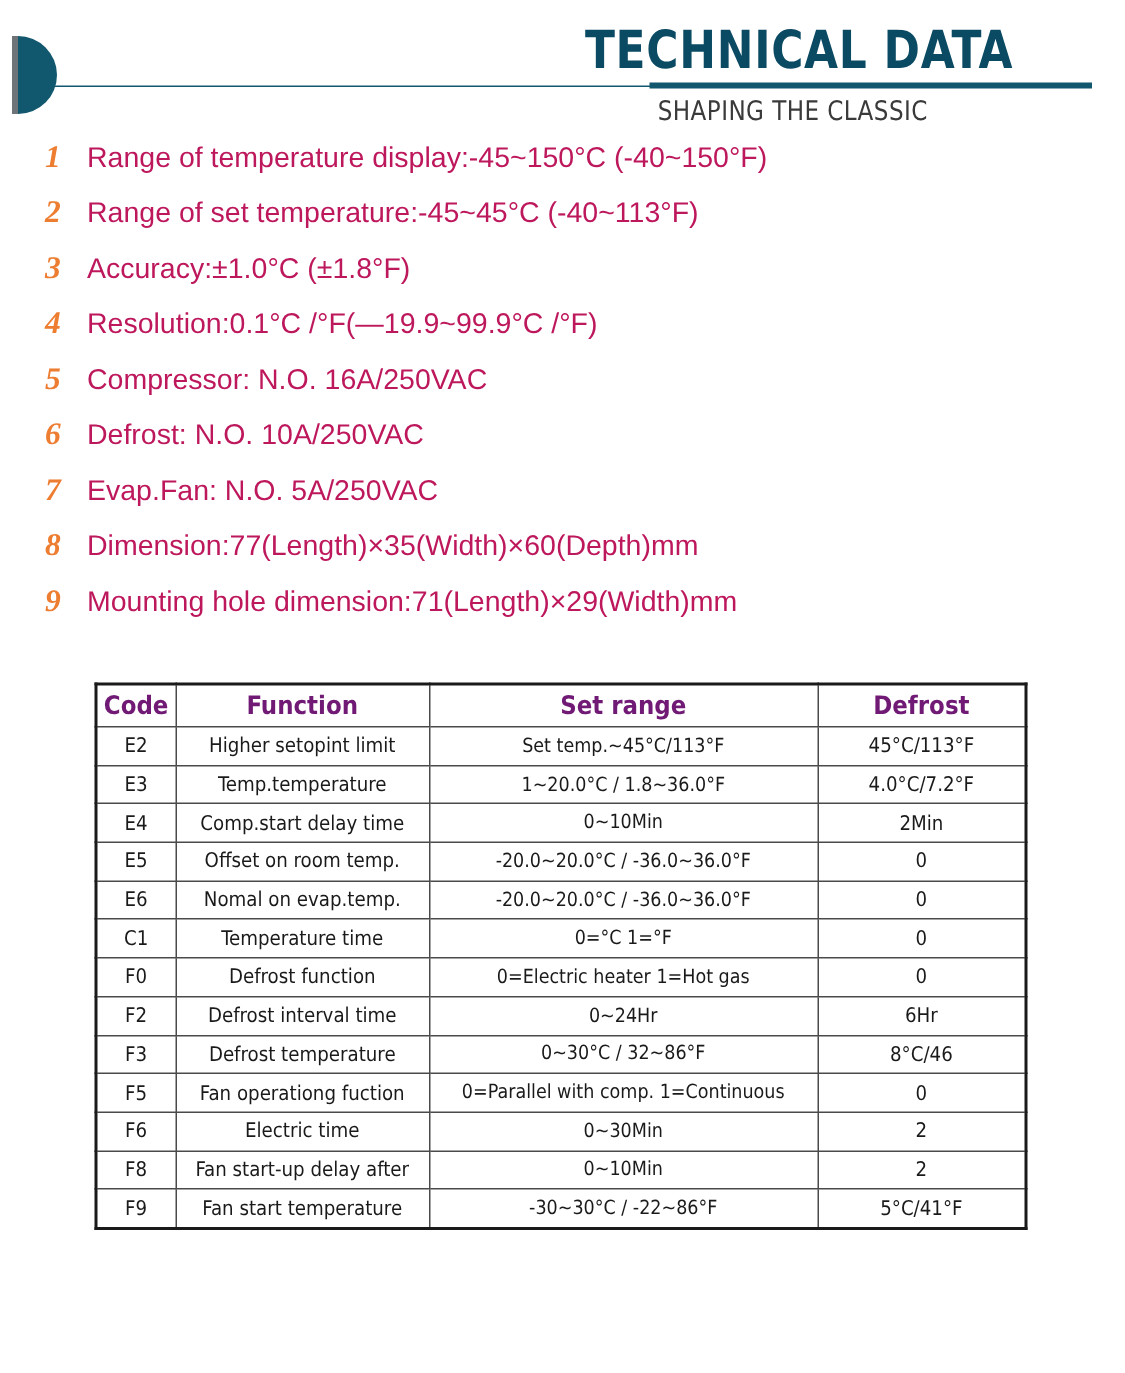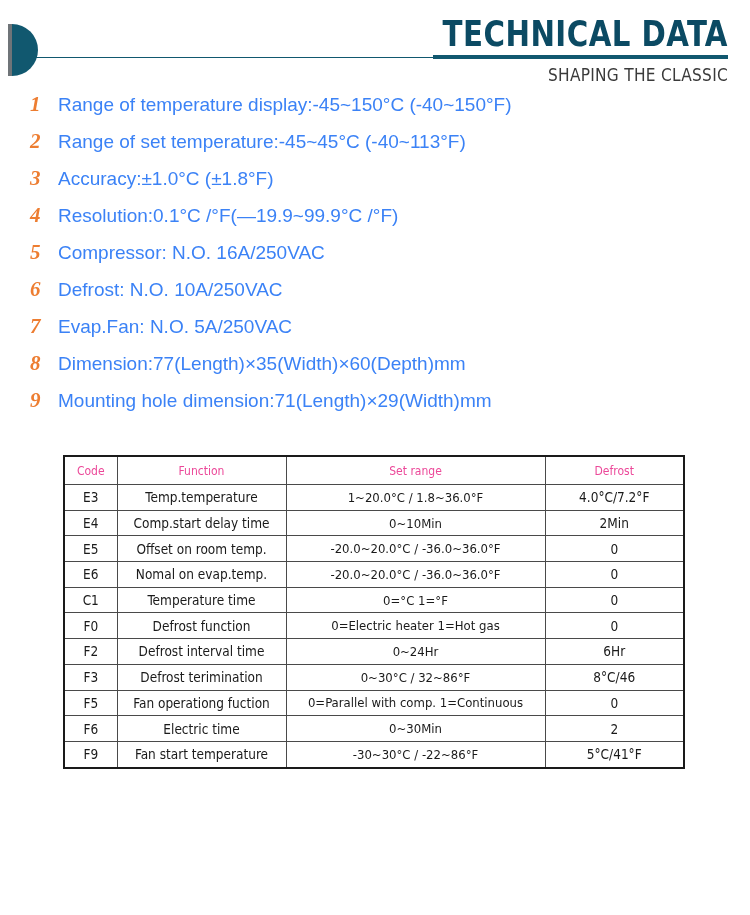--- a/index.html
+++ b/index.html
@@ -36,21 +36,21 @@
     left: 32px;
     top: 57px;
     width: 680px;
     height: 1px;
     background: #11586f;
   }
   .header-titleblock {
     position: absolute;
     right: 22px;
     top: 16px;
-    text-align: right;
+    text-align: center;
     width: 420px;
   }
   .header-title {
     font-family: "Liberation Sans Narrow", "DejaVu Sans Condensed", "Liberation Sans", sans-serif;
     font-weight: bold;
     font-size: 35px;
     line-height: 36px;
     letter-spacing: 0.5px;
     color: #0b4a63;
     transform: scaleX(0.93);
@@ -95,21 +95,21 @@
     font-style: italic;
     font-weight: bold;
     font-size: 21px;
     color: #ED7D31;
     width: 28px;
     flex: 0 0 28px;
   }
   .spec-text {
     font-family: "Liberation Sans", sans-serif;
     font-size: 19px;
-    color: #3b82f6;
+    color: #be185d;
     white-space: nowrap;
   }
 
   
   .table-wrap {
     position: absolute;
     left: 63px;
     top: 455px;
     width: 620px;
   }
@@ -131,23 +131,23 @@
     padding: 0 3px;
     text-align: center;
     vertical-align: middle;
     font-family: "Liberation Sans Narrow", "DejaVu Sans Condensed", "Liberation Sans", sans-serif;
     font-size: 13.5px;
     color: #1a1a1a;
     white-space: nowrap;
     overflow: hidden;
   }
   table.spec-table th {
-    font-weight: normal;
-    color: #ec4899;
-    font-size: 12px;
+    font-weight: bold;
+    color: #701a75;
+    font-size: 17px;
     height: 27px;
   }
   table.spec-table td.cell-range {
     font-size: 13px;
   }
 </style>
 </head>
 <body>
 
 <div class="header">
@@ -210,20 +210,26 @@
     <thead>
       <tr>
         <th>Code</th>
         <th>Function</th>
         <th>Set range</th>
         <th>Defrost</th>
       </tr>
     </thead>
     <tbody id="table-body">
         <tr>
+          <td class="cell-code">E2</td>
+          <td class="cell-function">Higher setopint limit</td>
+          <td class="cell-range">Set temp.~45°C/113°F</td>
+          <td class="cell-default">45°C/113°F</td>
+        </tr>
+        <tr>
           <td class="cell-code">E3</td>
           <td class="cell-function">Temp.temperature</td>
           <td class="cell-range">1~20.0°C / 1.8~36.0°F</td>
           <td class="cell-default">4.0°C/7.2°F</td>
         </tr>
         <tr>
           <td class="cell-code">E4</td>
           <td class="cell-function">Comp.start delay time</td>
           <td class="cell-range">0~10Min</td>
           <td class="cell-default">2Min</td>
@@ -253,37 +259,43 @@
           <td class="cell-default">0</td>
         </tr>
         <tr>
           <td class="cell-code">F2</td>
           <td class="cell-function">Defrost interval time</td>
           <td class="cell-range">0~24Hr</td>
           <td class="cell-default">6Hr</td>
         </tr>
         <tr>
           <td class="cell-code">F3</td>
-          <td class="cell-function">Defrost terimination</td>
+          <td class="cell-function">Defrost temperature</td>
           <td class="cell-range">0~30°C / 32~86°F</td>
           <td class="cell-default">8°C/46</td>
         </tr>
         <tr>
           <td class="cell-code">F5</td>
           <td class="cell-function">Fan operationg fuction</td>
           <td class="cell-range">0=Parallel with comp. 1=Continuous</td>
           <td class="cell-default">0</td>
         </tr>
         <tr>
           <td class="cell-code">F6</td>
           <td class="cell-function">Electric time</td>
           <td class="cell-range">0~30Min</td>
           <td class="cell-default">2</td>
         </tr>
         <tr>
+          <td class="cell-code">F8</td>
+          <td class="cell-function">Fan start-up delay after</td>
+          <td class="cell-range">0~10Min</td>
+          <td class="cell-default">2</td>
+        </tr>
+        <tr>
           <td class="cell-code">F9</td>
           <td class="cell-function">Fan start temperature</td>
           <td class="cell-range">-30~30°C / -22~86°F</td>
           <td class="cell-default">5°C/41°F</td>
         </tr>
       </tbody>
   </table>
 </div>
 
 </body></html>

